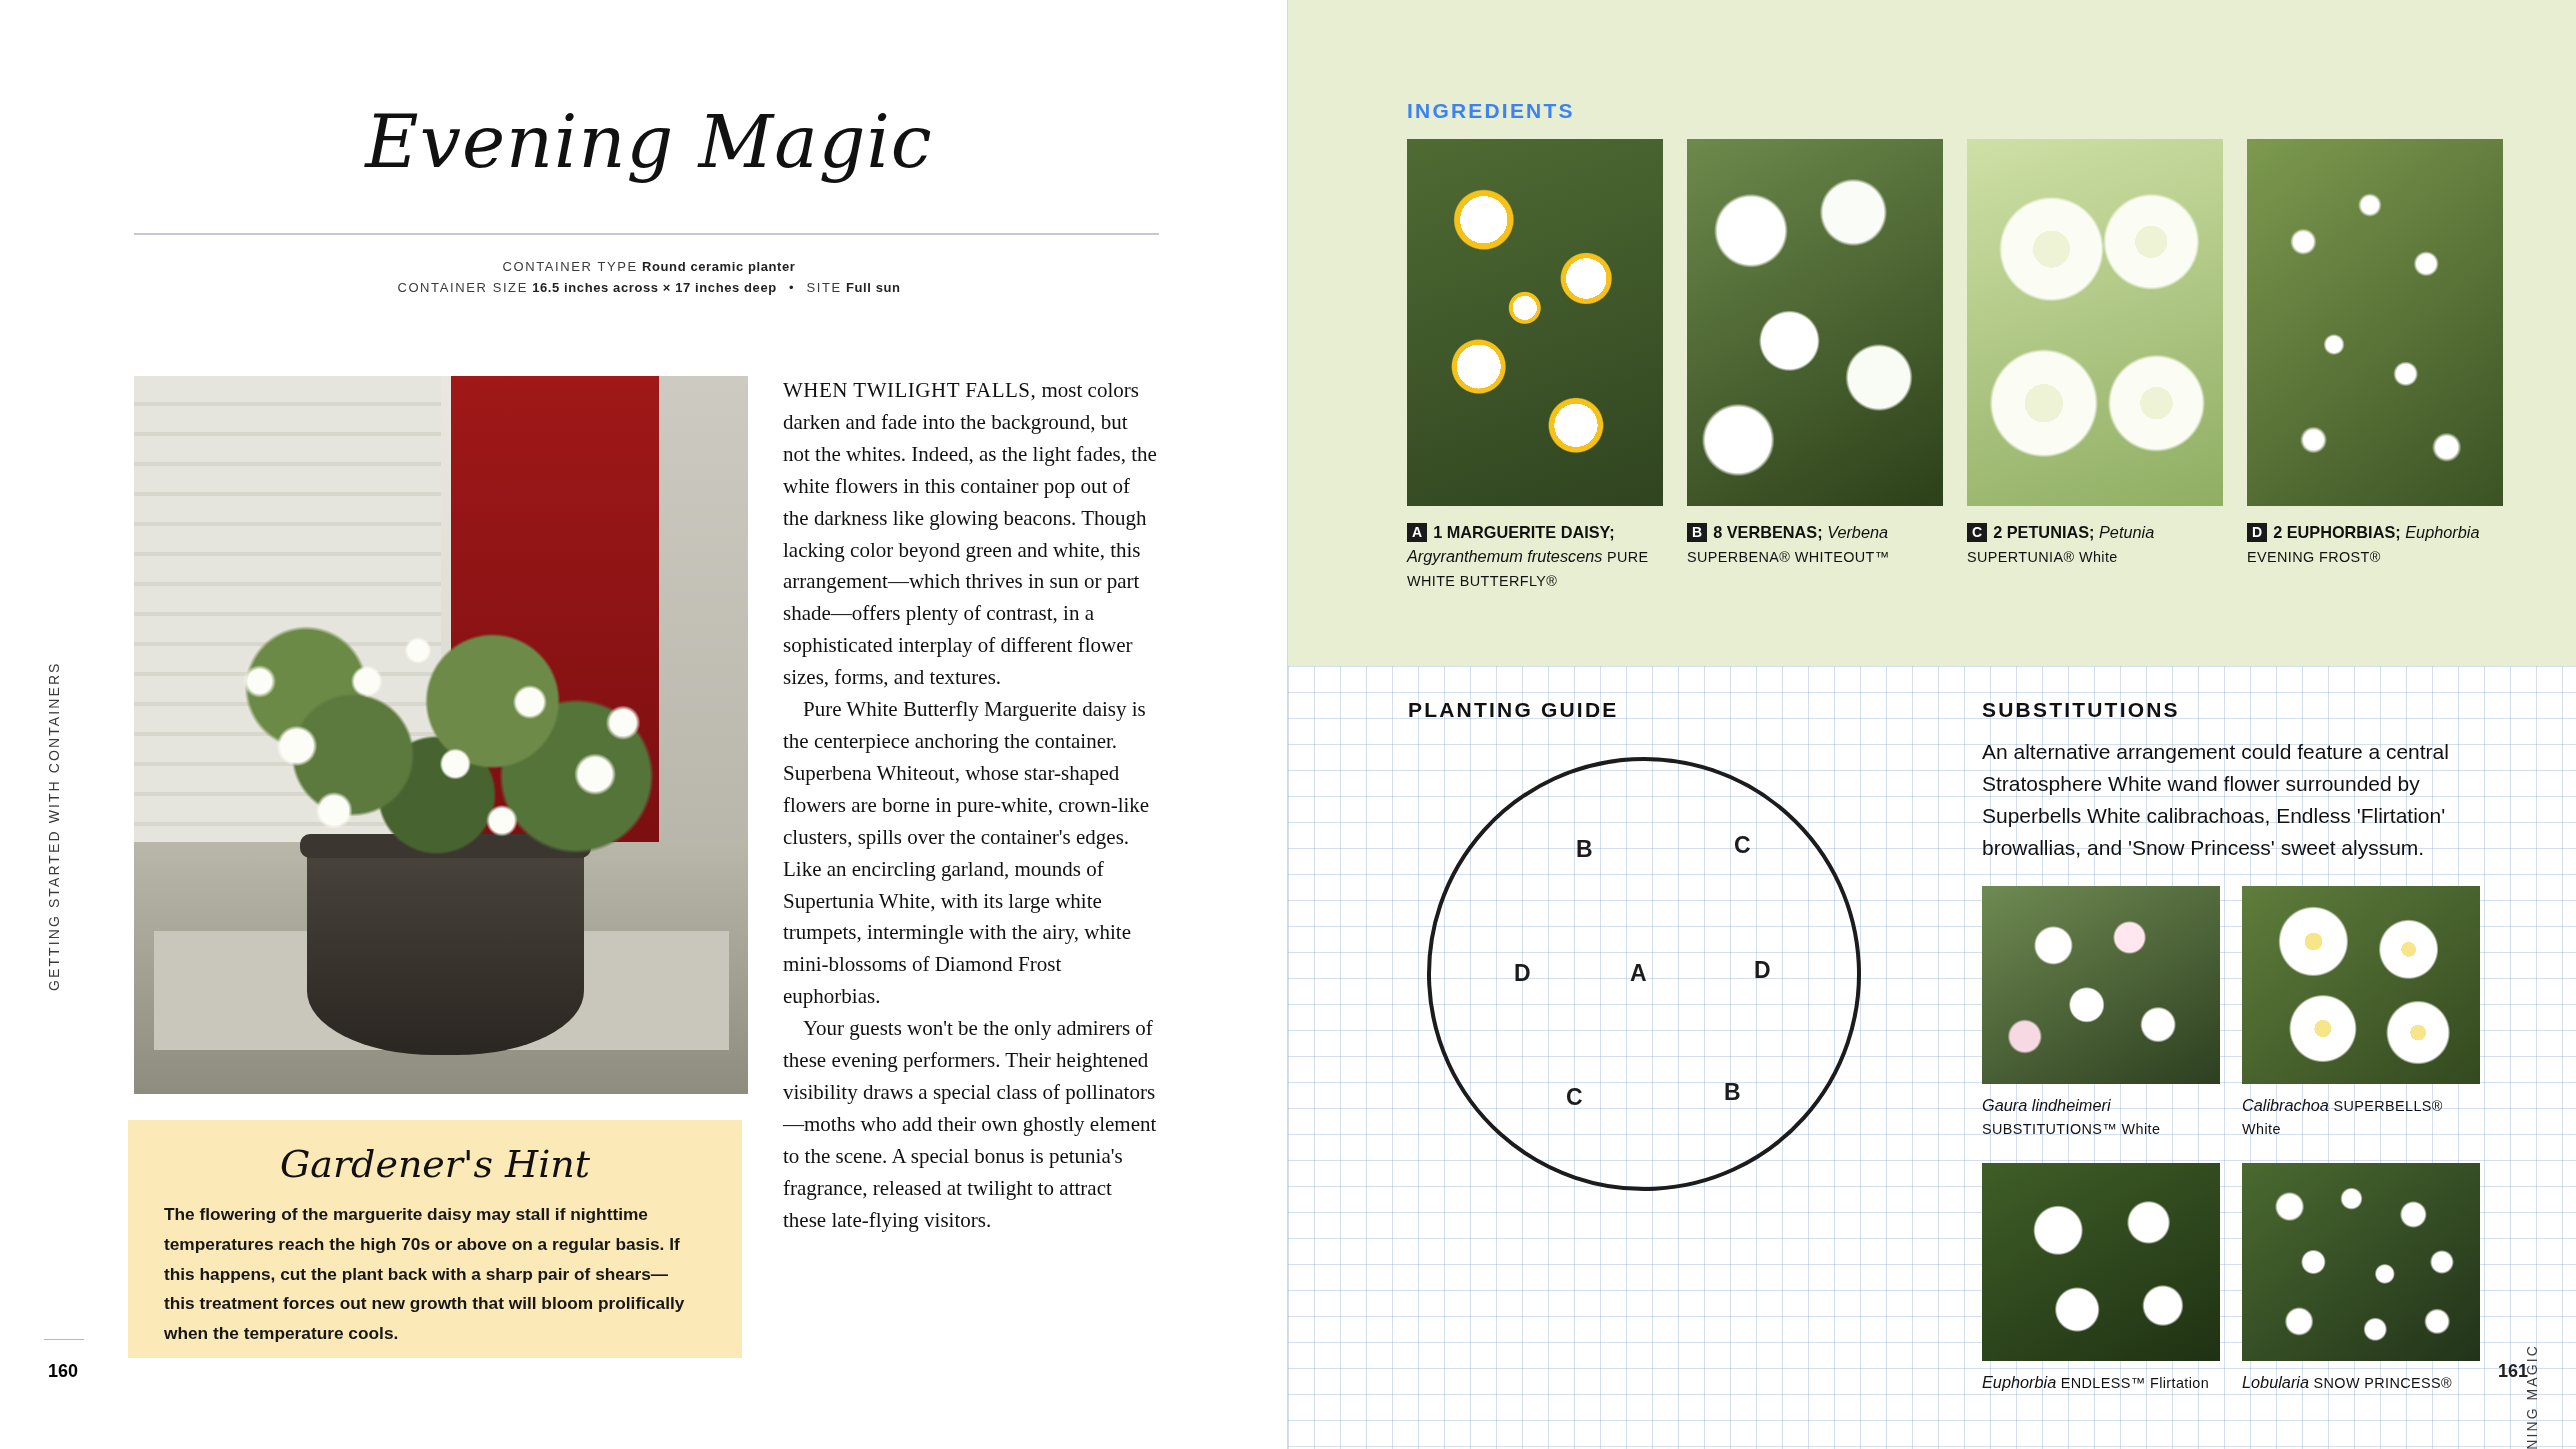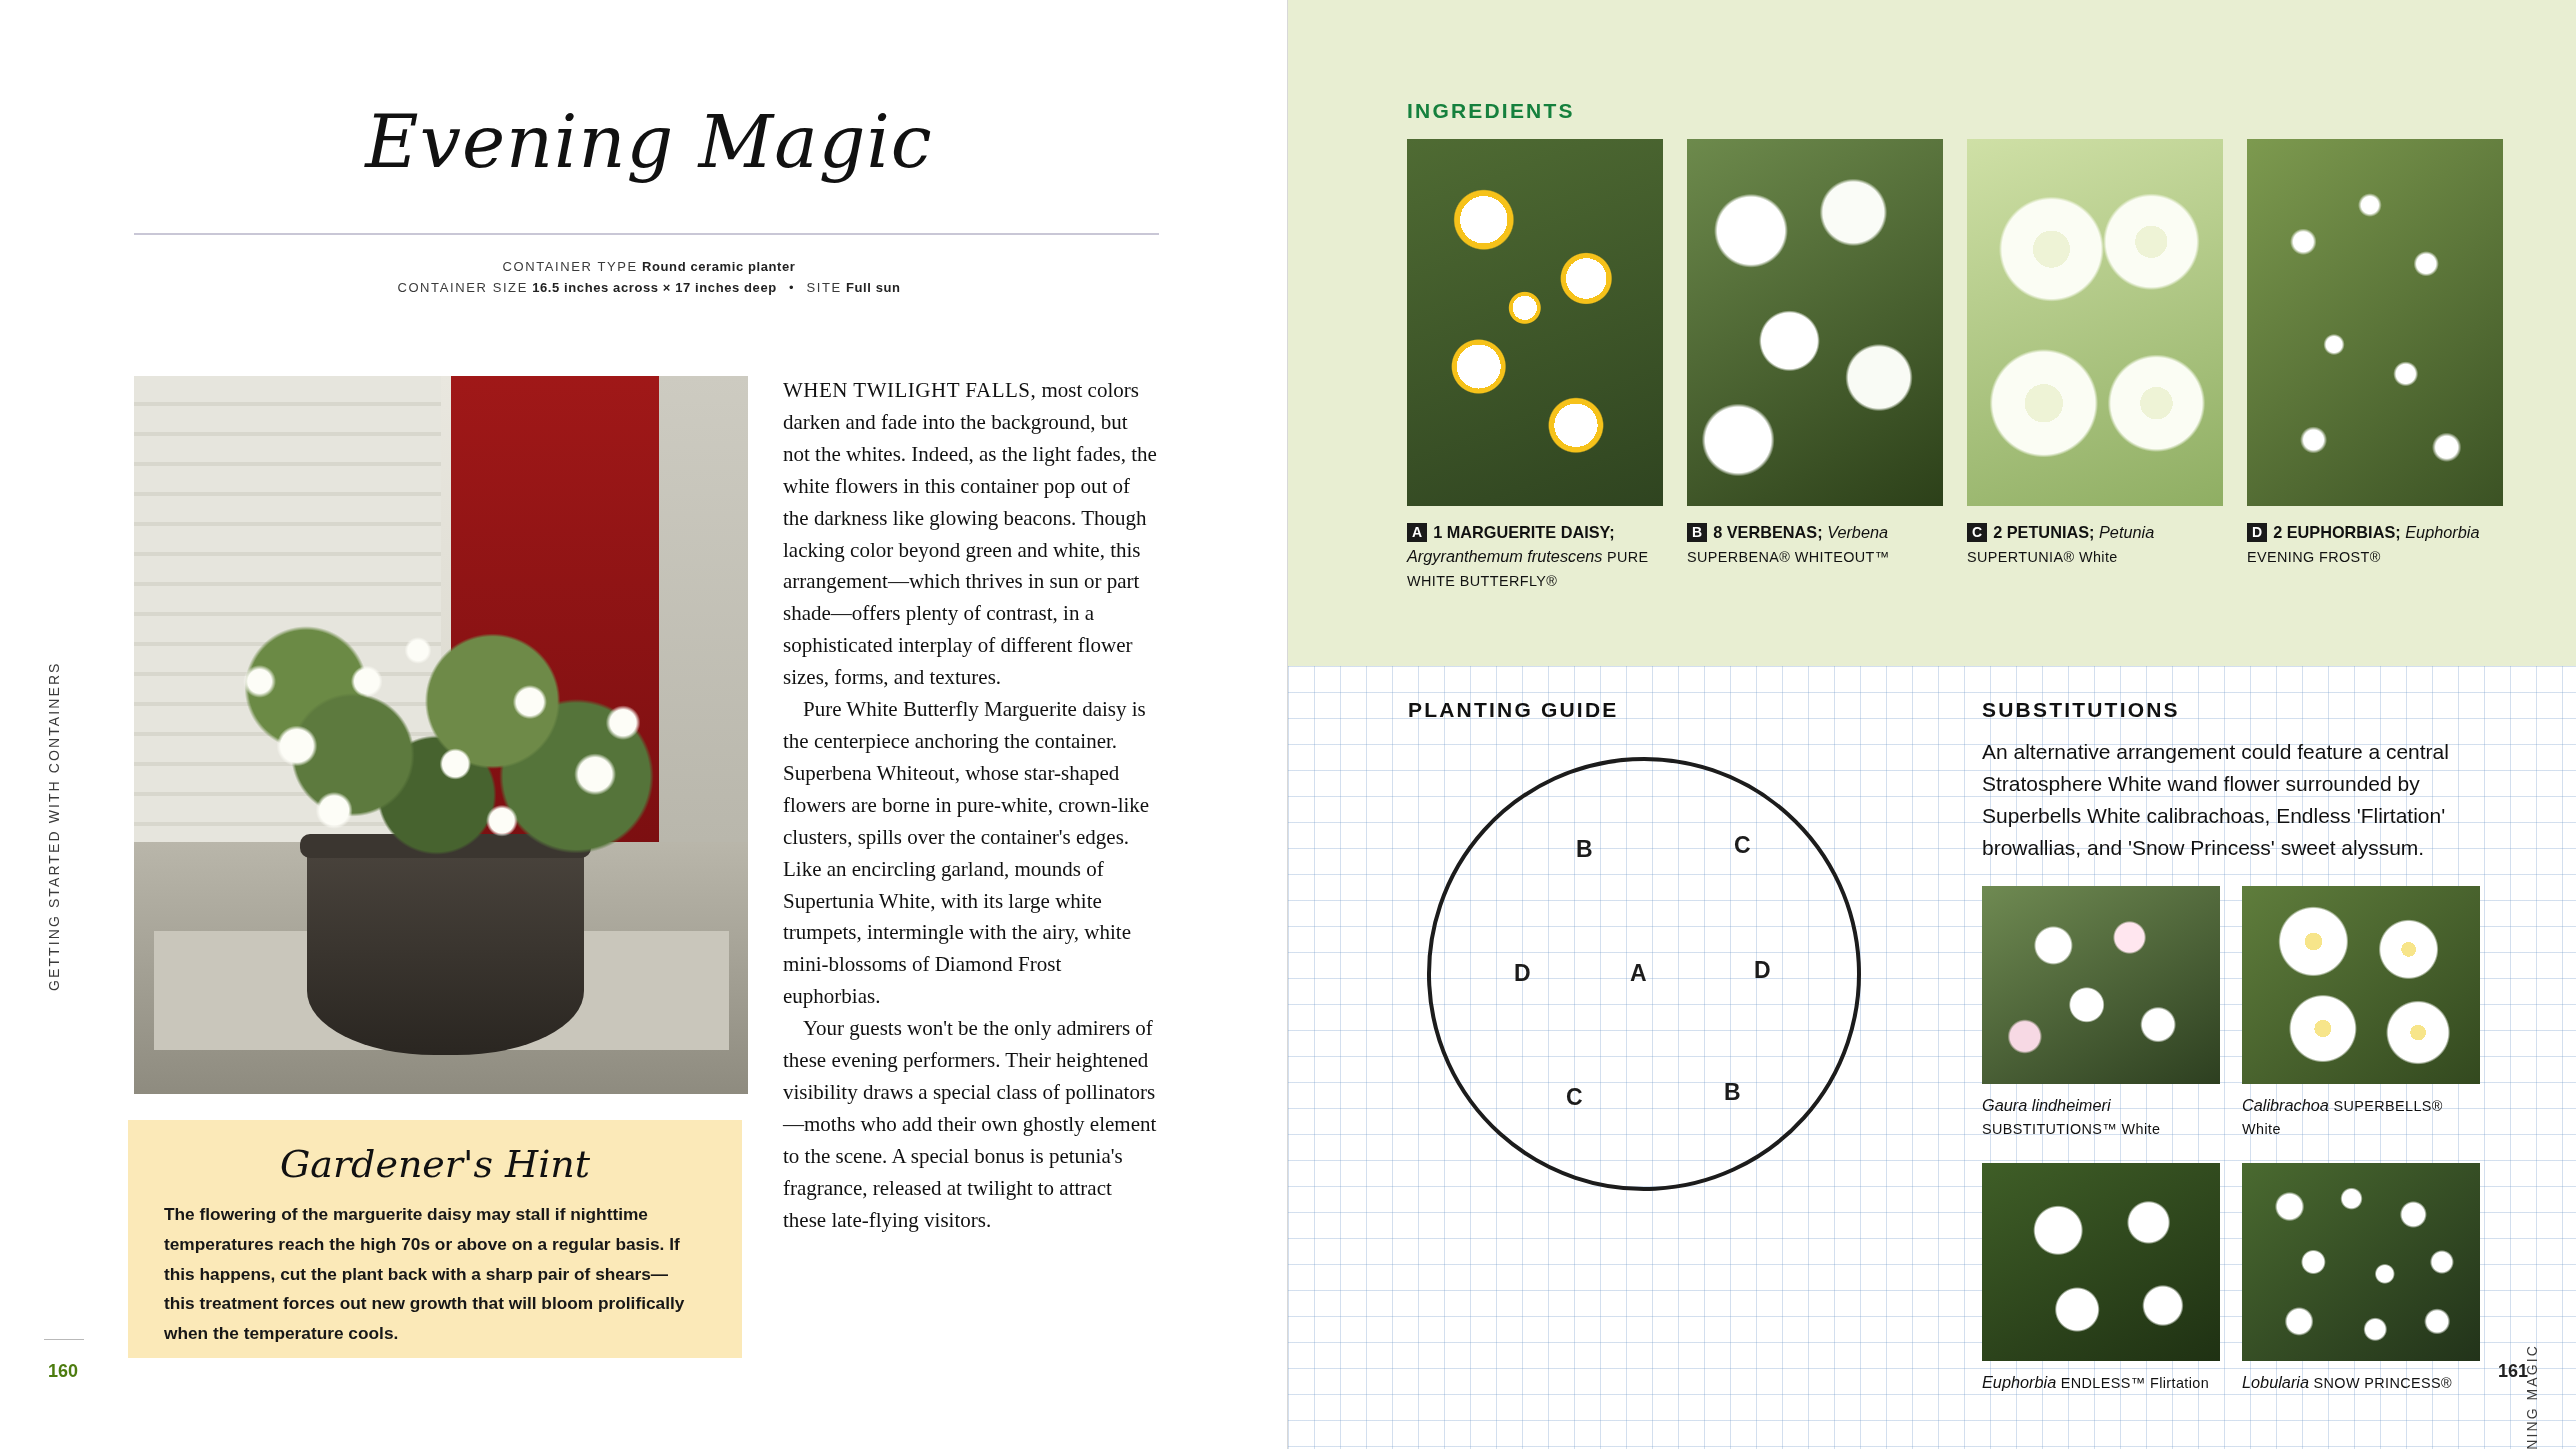--- a/index.html
+++ b/index.html
@@ -26,21 +26,21 @@
     transform-origin:left top;
     font-family:"Liberation Sans", sans-serif;
     font-size:14px;
     letter-spacing:2.1px;
     color:#3a3a3a;
     white-space:nowrap;
   }
   .folio-left{
     position:absolute;left:48px;bottom:67px;
     font-family:"Liberation Sans", sans-serif;
-    font-size:18px;font-weight:bold;color:#4d7c0f;
+    font-size:18px;font-weight:bold;color:#000000;
   }
   .folio-left-rule{
     position:absolute;left:44px;bottom:109px;width:40px;height:1px;background:#b9b9b9;
   }
 
   .title{
     position:absolute;left:139px;top:99px;width:1020px;
     text-align:center;
     font-family:"DejaVu Serif", serif;
     font-style:italic;
@@ -141,21 +141,21 @@
     position:absolute;left:0;top:666px;width:1288px;height:784px;
     background:#ffffff;
     background-image:
       linear-gradient(to right, rgba(110,150,200,.30) 1px, transparent 1px),
       linear-gradient(to bottom, rgba(110,150,200,.30) 1px, transparent 1px);
     background-size:26px 26px;
   }
   .h-ing{
     position:absolute;left:119px;top:99px;
     font-family:"Liberation Sans", sans-serif;
-    font-size:21px;font-weight:bold;letter-spacing:2.2px;color:#15803d;
+    font-size:21px;font-weight:bold;letter-spacing:2.2px;color:#3b82f6;
   }
   .ing-row{position:absolute;left:119px;top:139px;width:1060px;display:flex;gap:24px;}
   .ing-item{width:256px;}
   .ing-photo{width:256px;height:367px;overflow:hidden;background:#5d7a3e;position:relative;}
   .ph-daisy{background:
       radial-gradient(circle at 30% 22%, #fff 0 7%, #f6c21a 0 8.6%, transparent 9%),
       radial-gradient(circle at 70% 38%, #fff 0 7%, #f6c21a 0 8.6%, transparent 9%),
       radial-gradient(circle at 28% 62%, #fff 0 7.5%, #f6c21a 0 9%, transparent 9.4%),
       radial-gradient(circle at 66% 78%, #fff 0 6.5%, #f6c21a 0 8%, transparent 8.4%),
       radial-gradient(circle at 46% 46%, #fff 0 5%, #f6c21a 0 6.4%, transparent 6.8%),

